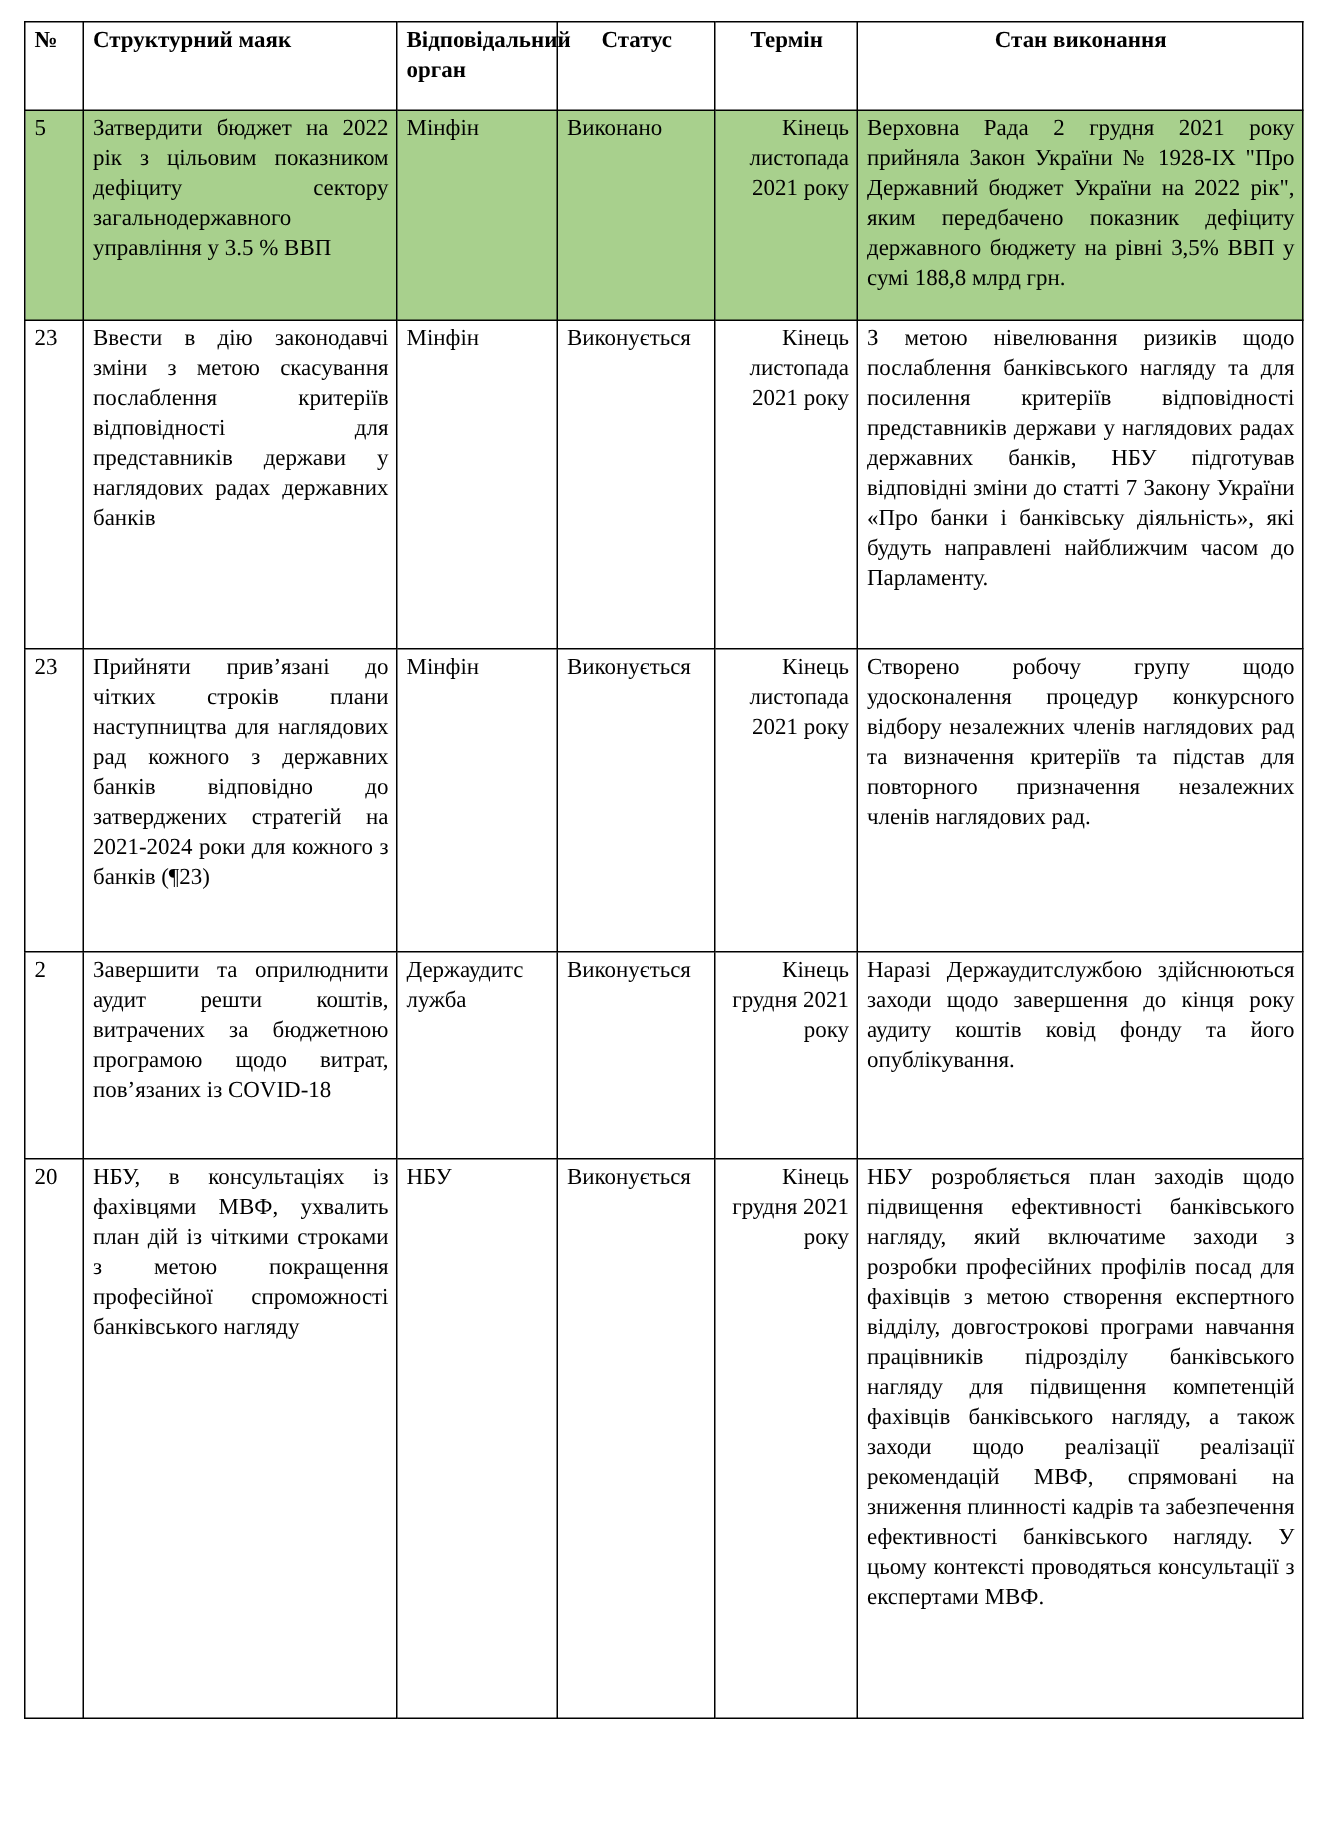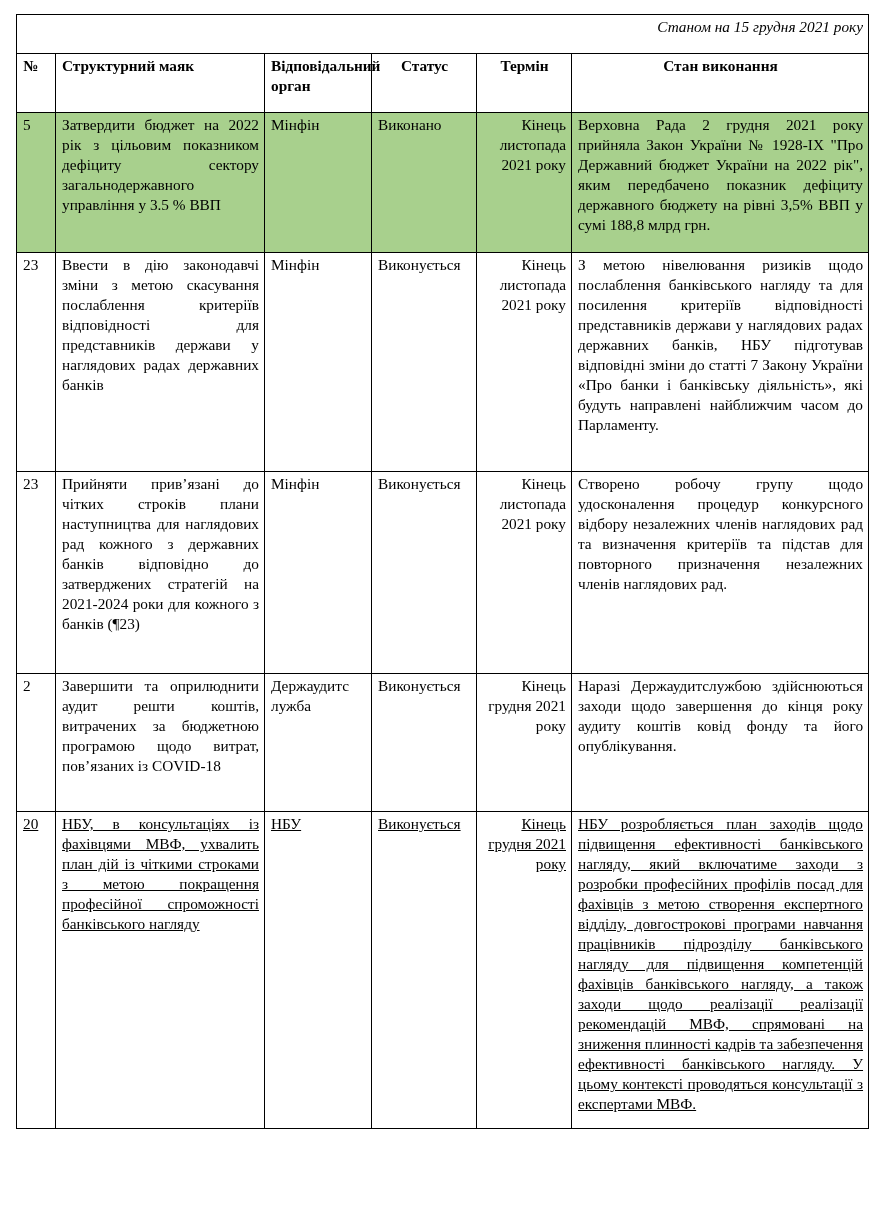--- a/index.html
+++ b/index.html
@@ -27,23 +27,20 @@
 <table class="doc">
   <colgroup>
     <col class="col-num">
       <col class="col-beacon">
       <col class="col-org">
     <col class="col-status">
       <col class="col-term">
       <col class="col-state">
   </colgroup>
   <tbody>
-      <tr>
-    <td colspan="6" class="date-cell">Станом на 15 грудня 2021 року</td>
-  </tr>
   <tr>
     <th class="left">№</th>
     <th class="left">Структурний маяк</th>
     <th class="left">Відповідальний орган</th>
     <th>Статус</th>
     <th>Термін</th>
     <th>Стан виконання</th>
   </tr>
 
   <tr class="green" style="height:140px;">
@@ -75,21 +72,21 @@
 
   <tr style="height:138px;">
     <td>2</td>
     <td class="just">Завершити та оприлюднити аудит решти коштів, витрачених за бюджетною програмою щодо витрат, пов’язаних із COVID-18</td>
     <td>Держаудитс лужба</td>
     <td>Виконується</td>
     <td class="center">Кінець грудня 2021 року</td>
     <td class="just">Наразі Держаудитслужбою здійснюються заходи щодо завершення до кінця року аудиту коштів ковід фонду та його опублікування.</td>
   </tr>
 
-  <tr style="height:317px;text-decoration:underline;">
+  <tr style="height:373px;">
     <td>20</td>
     <td class="just">НБУ, в консультаціях із фахівцями МВФ, ухвалить план дій із чіткими строками з метою покращення професійної спроможності банківського нагляду</td>
     <td>НБУ</td>
     <td>Виконується</td>
     <td class="center">Кінець грудня 2021 року</td>
     <td class="just">НБУ розробляється план заходів щодо підвищення ефективності банківського нагляду, який включатиме заходи з розробки професійних профілів посад для фахівців з метою створення експертного відділу, довгострокові програми навчання працівників підрозділу банківського нагляду для підвищення компетенцій фахівців банківського нагляду, а також заходи щодо реалізації реалізації рекомендацій МВФ, спрямовані на зниження плинності кадрів та забезпечення ефективності банківського нагляду. У цьому контексті проводяться консультації з експертами МВФ.</td>
   </tr>
 </tbody>
   </table>
 

